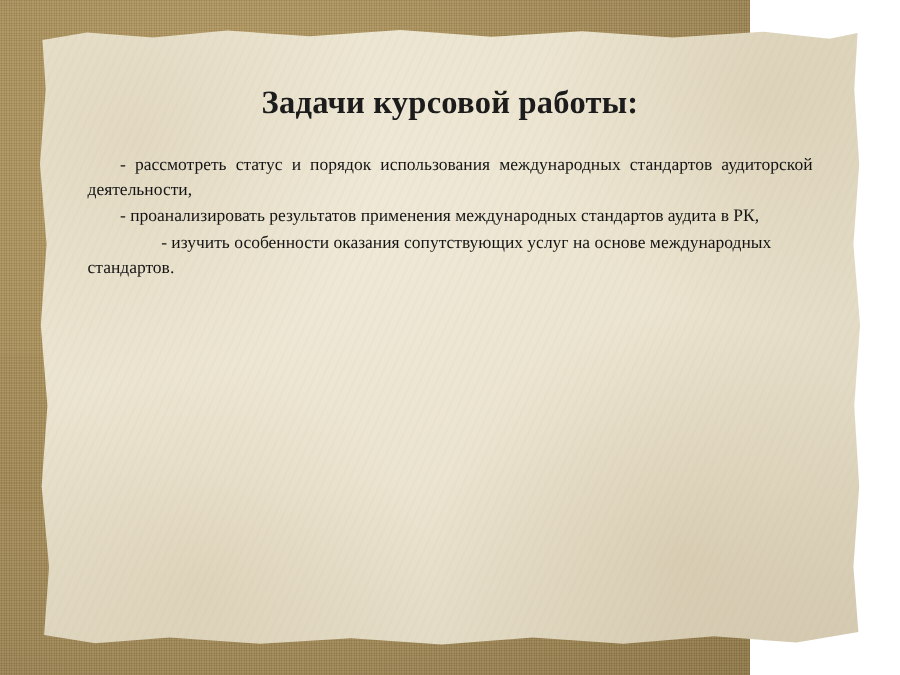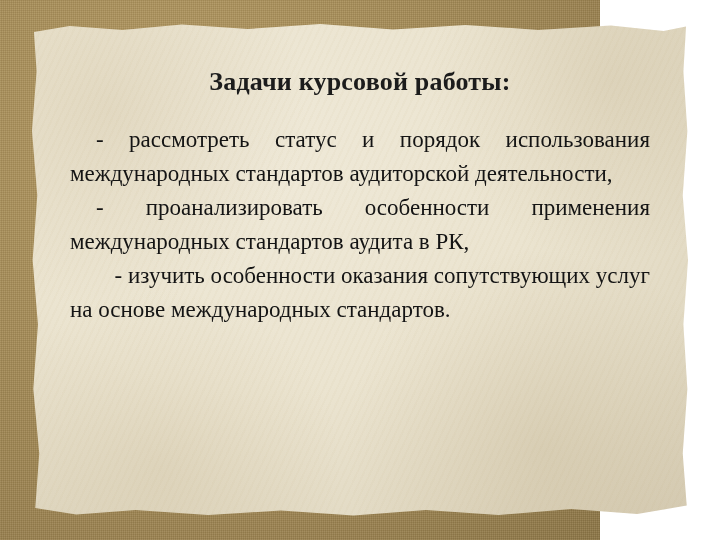--- a/index.html
+++ b/index.html
@@ -81,42 +81,42 @@
   #title {
     font-size: 26px;
     color: #1c1c1c;
     text-align: center;
     margin: 0 0 26px 0;
     letter-spacing: 0.2px;
     line-height: 1.1;
   }
 
   #body {
-    font-size: 23px;
+    font-size: 14px;
     color: #141414;
     line-height: 1.48;
   }
 
   .para {
     text-align: justify;
     text-align-last: left;
     text-indent: 26px;
     margin: 0;
   }
   .para.short {
-    text-align: right;
+    text-align: center;
   }
 </style>
 </head>
 <body>
 
 <div id="slide">
   <div id="paper">
     <div id="content">
       <h1 id="title">Задачи курсовой работы:</h1>
       <div id="body">
         <p class="para">- рассмотреть статус и порядок использования международных стандартов аудиторской деятельности,</p>
-        <p class="para">- проанализировать особенности применения международных стандартов аудита в РК,</p>
+        <p class="para">- проанализировать результатов применения международных стандартов аудита в РК,</p>
         <p class="para short">- изучить особенности оказания сопутствующих услуг на основе международных стандартов.</p>
       </div>
     </div>
   </div>
 </div>
 
 </body></html>

